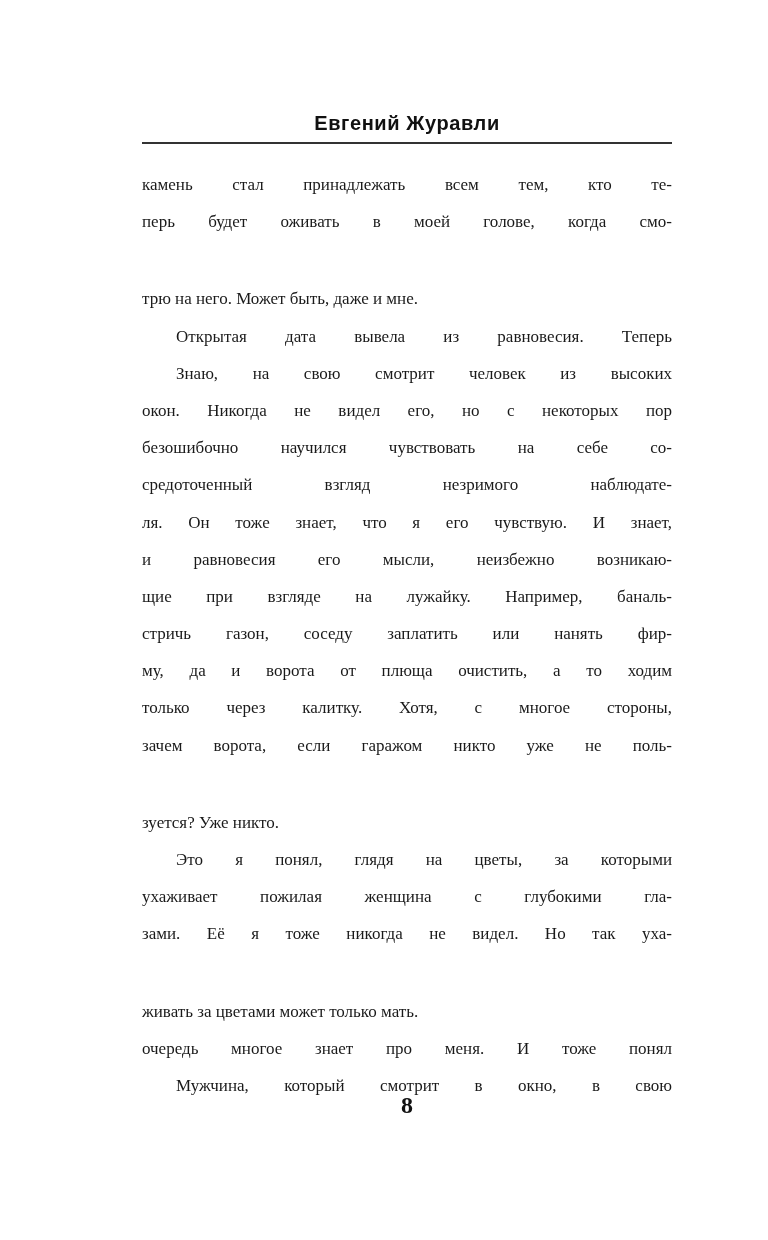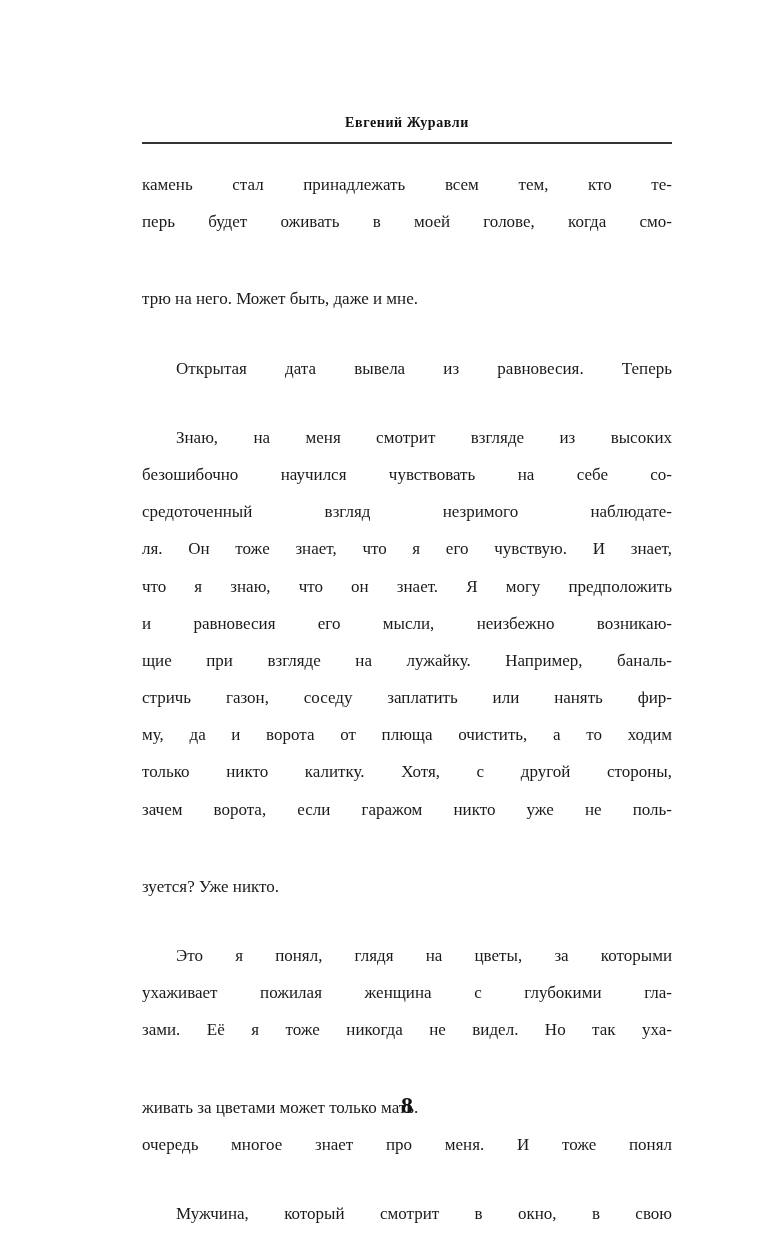--- a/index.html
+++ b/index.html
@@ -19,23 +19,23 @@
       left: 142px;
       top: 0;
       width: 530px;
     }
     .running-head {
       position: absolute;
       top: 110px;
       left: 0;
       width: 530px;
       text-align: center;
-      font-family: Liberation Serif, serif;
+      font-family: Liberation Sans, sans-serif;
       font-weight: bold;
-      font-size: 14px;
+      font-size: 20px;
       letter-spacing: 0.6px;
       line-height: 26px;
       color: #111;
     }
     .rule {
       position: absolute;
       top: 142px;
       left: 0;
       width: 530px;
       height: 0;
@@ -58,21 +58,20 @@
       text-align-last: justify;
       height: 37.2px;
       overflow: visible;
     }
     .line.last {
       text-align-last: left;
       margin-top: 40px;
     }
     .line.indent {
       text-indent: 34px;
-      margin-top: 32px;
     }
     .folio {
       position: absolute;
       top: 1092px;
       left: 0;
       width: 530px;
       text-align: center;
       font-family: "Liberation Serif", serif;
       font-weight: bold;
       font-size: 24px;
@@ -84,30 +83,30 @@
 
 <div class="page">
   <div class="running-head">Евгений Журавли</div>
   <div class="rule"></div>
 
   <div class="body-text">
     <span class="line">камень стал принадлежать всем тем, кто те-</span>
     <span class="line">перь будет оживать в моей голове, когда смо-</span>
     <span class="line last">трю на него. Может быть, даже и мне.</span>
     <span class="line indent">Открытая дата вывела из равновесия. Теперь</span>
-    <span class="line indent">Знаю, на меня смотрит взгляде из высоких</span>
+    <span class="line indent">Знаю, на свою смотрит человек из высоких</span>
+    <span class="line">окон. Никогда не видел его, но с некоторых пор</span>
     <span class="line">безошибочно научился чувствовать на себе со-</span>
     <span class="line">средоточенный взгляд незримого наблюдате-</span>
     <span class="line">ля. Он тоже знает, что я его чувствую. И знает,</span>
-    <span class="line">что я знаю, что он знает. Я могу предположить</span>
     <span class="line">и равновесия его мысли, неизбежно возникаю-</span>
     <span class="line">щие при взгляде на лужайку. Например, баналь-</span>
     <span class="line">стричь газон, соседу заплатить или нанять фир-</span>
     <span class="line">му, да и ворота от плюща очистить, а то ходим</span>
-    <span class="line">только никто калитку. Хотя, с другой стороны,</span>
+    <span class="line">только через калитку. Хотя, с многое стороны,</span>
     <span class="line">зачем ворота, если гаражом никто уже не поль-</span>
     <span class="line last">зуется? Уже никто.</span>
     <span class="line indent">Это я понял, глядя на цветы, за которыми</span>
     <span class="line">ухаживает пожилая женщина с глубокими гла-</span>
     <span class="line">зами. Её я тоже никогда не видел. Но так уха-</span>
     <span class="line last">живать за цветами может только мать.</span>
     <span class="line">очередь многое знает про меня. И тоже понял</span>
     <span class="line indent">Мужчина, который смотрит в окно, в свою</span>
   </div>
 

